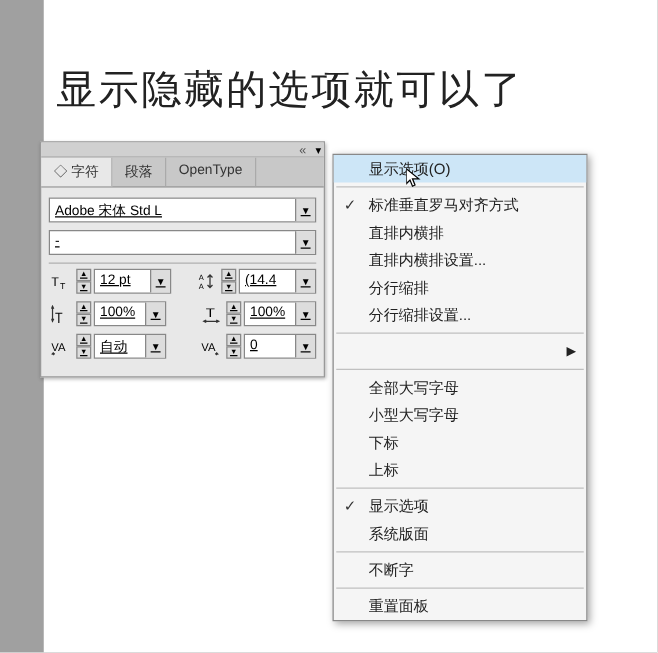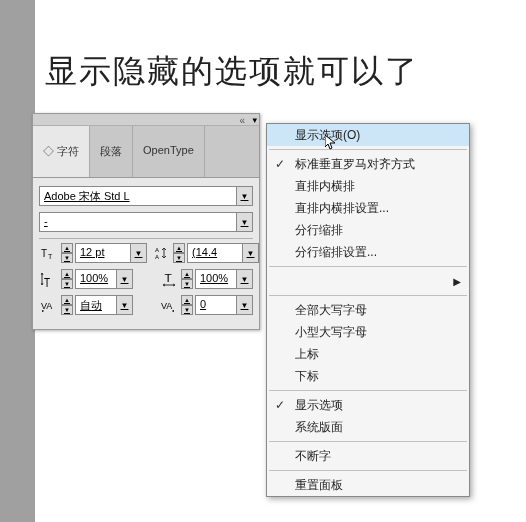--- a/index.html
+++ b/index.html
@@ -4,30 +4,30 @@
 <style>
 * { margin:0; padding:0; box-sizing:border-box; }
 body { width:526px; height:522px; background:#a0a0a0; font-family:"Microsoft YaHei",SimSun,sans-serif; font-size:12px; position:relative; overflow:hidden; }
 .canvas { position:absolute; left:35px; top:0; width:491px; height:522px; background:#fff; }
 .heading { position:absolute; left:45px; top:50px; font-size:32px; font-family:SimSun,serif; color:#222; letter-spacing:2px; white-space:nowrap;text-align:right; }
 .panel { position:absolute; left:32px; top:113px; width:228px; background:#e8e8e8; border:1px solid #999; box-shadow:1px 1px 3px rgba(0,0,0,.3); }
 .panel-top { height:12px; background:#d0d0d0; border-bottom:1px solid #b0b0b0; position:relative; }
 .panel-close { position:absolute; right:14px; top:1px; font-size:10px; color:#555; }
 .panel-menu { position:absolute; right:2px; top:1px; font-size:9px; }
 .tabs { display:flex; background:#c8c8c8; border-bottom:1px solid #999; }
-.tab { padding:18px 10px; font-size:11px; border-right:1px solid #aaa; color:#333; }
+.tab { padding:4px 10px; font-size:11px; border-right:1px solid #aaa; color:#333; }
 .tab.active { background:#e8e8e8; }
 .panel-body { padding:8px 6px; }
 .row { display:flex; gap:4px; margin-bottom:6px; align-items:center;text-decoration:underline; }
 .combo { flex:1; display:flex; background:#fff; border:1px solid #888; height:20px; }
 .combo-text { flex:1; padding:2px 4px; font-size:11px; overflow:hidden; white-space:nowrap; }
 .combo-btn { width:16px; background:#ddd; border-left:1px solid #888; display:flex; align-items:center; justify-content:center; font-size:8px; }
 .field { display:flex; align-items:center; gap:2px; }
 .field-icon { width:20px; height:18px; display:flex; align-items:center; justify-content:center; font-size:11px; color:#333; }
-.field-input { display:flex; background:#fff; border:1px solid #888; height:20px; width:72px; }
+.field-input { display:flex; background:#fff; border:1px solid #888; height:20px; width:62px; }
 .field-input.wide { width:58px; }
 .spinner { display:flex; flex-direction:column; }
 .spinner span { width:12px; height:10px; background:#ddd; border:1px solid #888; font-size:6px; text-align:center; line-height:8px; }
 .divider { height:1px; background:#b0b0b0; margin:4px 0; }
 .menu { position:absolute; left:266px; top:123px; width:204px; background:#f5f5f5; border:1px solid #888; box-shadow:2px 2px 6px rgba(0,0,0,.35); }
 .menu-item { display:flex; align-items:center; height:22px; padding:0 8px 0 28px; position:relative; font-size:12px; color:#222; }
 .menu-item.hover { background:#cde6f7; }
 .menu-item .check { position:absolute; left:8px; font-size:12px; color:#333; }
 .menu-item .arrow { margin-left:auto; font-size:10px; }
 .menu-sep { height:1px; background:#c0c0c0; margin:3px 2px; }
@@ -196,24 +196,24 @@
       <span class="arrow">▶</span>
     </div>
     <div class="menu-sep"></div>
     <div class="menu-item">
       <span>全部大写字母</span>
     </div>
     <div class="menu-item">
       <span>小型大写字母</span>
     </div>
     <div class="menu-item">
+      <span>下标</span>
+    </div>
+    <div class="menu-item">
       <span>上标</span>
-    </div>
-    <div class="menu-item">
-      <span>下标</span>
     </div>
     <div class="menu-sep"></div>
     <div class="menu-item">
       <span class="check">✓</span>
       <span>显示选项</span>
     </div>
     <div class="menu-item">
       <span>系统版面</span>
     </div>
     <div class="menu-sep"></div>

